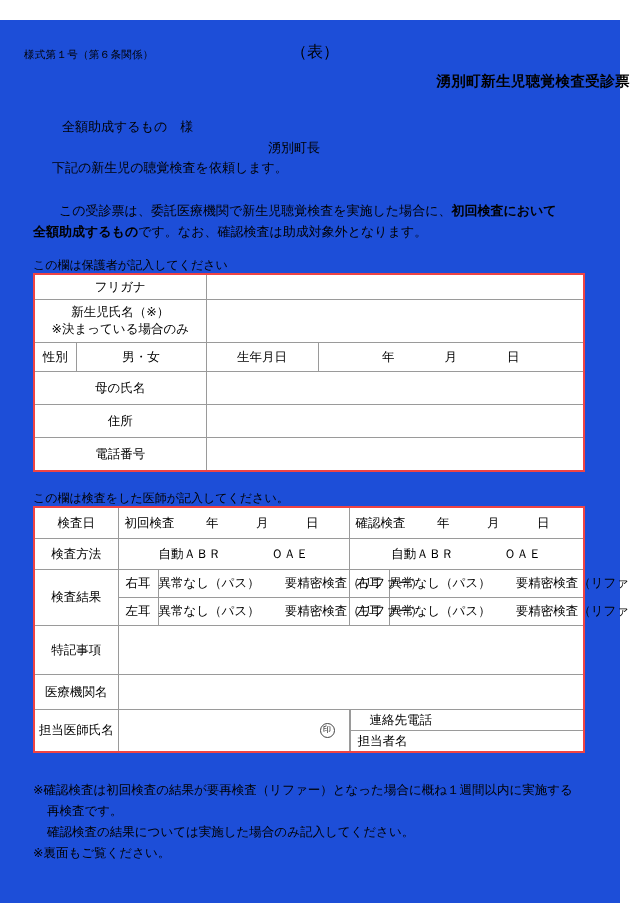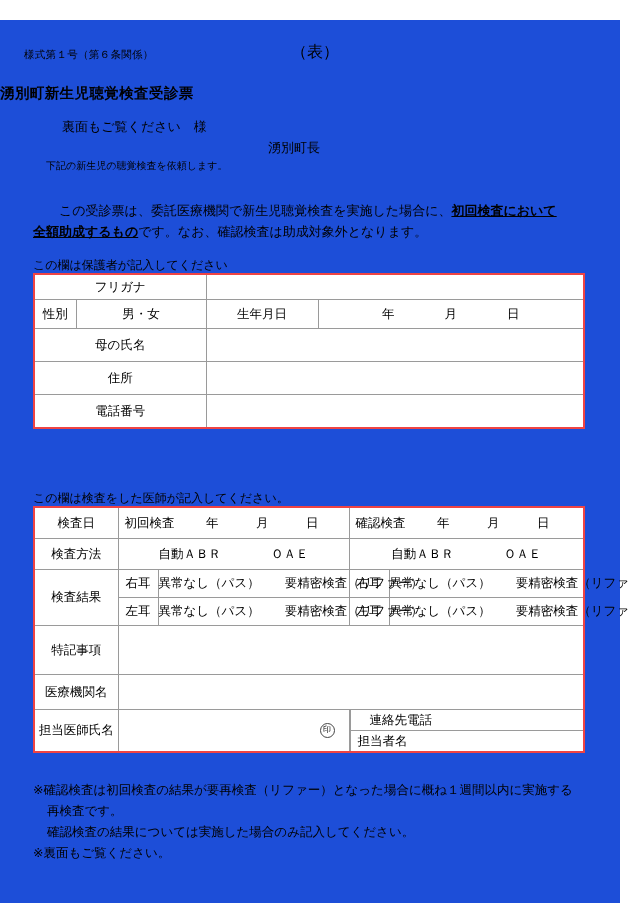--- a/index.html
+++ b/index.html
@@ -36,23 +36,23 @@
   }
   .omote {
     position: absolute;
     left: 0; top: 22px;
     width: 630px;
     text-align: center;
     font-size: 16px;
   }
   .doc-title {
     position: absolute;
-    left: 0; top: 64px;
+    left: 0; top: 52px;
     width: 630px;
-    text-align: left;
+    text-align: right;
     font-size: 14.5px;
     font-weight: bold;
     letter-spacing: 0.4px;
     font-family: "Liberation Sans", "DejaVu Sans", sans-serif;
   }
 
   .addressee {
     position: absolute;
     left: 62px;
     top: 98px;
@@ -63,37 +63,37 @@
   .issuer {
     position: absolute;
     left: 0; top: 119px;
     width: 588px;
     text-align: center;
     font-size: 13px;
     font-family: "Liberation Sans", "DejaVu Sans", sans-serif;
   }
   .request-line {
     position: absolute;
-    left: 46px;
+    left: 52px;
     top: 139px;
-    font-size: 10px;
+    font-size: 13px;
     font-family: "Liberation Sans", "DejaVu Sans", sans-serif;
   }
 
   .notice {
     position: absolute;
     left: 33px;
     top: 180px;
     width: 550px;
     font-size: 13px;
     line-height: 21px;
     font-family: "Liberation Sans", "DejaVu Sans", sans-serif;
   }
   .notice .ind { padding-left: 26px; }
-  .ub { text-decoration: underline; font-weight: bold; }
+  .ub { font-weight: bold; }
 
   
   .cap {
     position: absolute;
     left: 33px;
     font-size: 12px;
     font-family: "Liberation Sans", "DejaVu Sans", sans-serif;
   }
   .cap-guardian { top: 237px; }
   .cap-doctor   { top: 470px; }
@@ -170,40 +170,47 @@
 </style>
 </head>
 <body>
 
 <div class="page">
 
   <div class="form-no">様式第１号（第６条関係）</div>
   <div class="omote">（表）</div>
   <div class="doc-title">湧別町新生児聴覚検査受診票</div>
 
-  <div class="addressee">裏面もご覧ください　様</div>
+  <div class="addressee">全額助成するもの　様</div>
   <div class="issuer">湧別町長</div>
   <div class="request-line">下記の新生児の聴覚検査を依頼します。</div>
 
   <div class="notice">
     <span class="ind">この受診票は、委託医療機関で新生児聴覚検査を実施した場合に、</span><span class="ub">初回検査において</span><br><span class="ub">全額助成するもの</span><span>です。なお、確認検査は助成対象外となります。</span>
   </div>
 
   <div class="cap cap-guardian">この欄は保護者が記入してください</div>
 
   <table class="frm" id="table-guardian">
     <colgroup>
       <col style="width:42px">
       <col style="width:130px">
       <col style="width:112px">
       <col style="width:266px">
     </colgroup>
     <tbody>
       <tr>
         <td colspan="2" style="height:24px" class="lbl">フリガナ</td>
+        <td colspan="2" class="blank"></td>
+      </tr>
+      <tr>
+        <td colspan="2" style="height:42px" class="two-line">
+          <span>新生児氏名（※）</span><br>
+          <span>※決まっている場合のみ</span>
+        </td>
         <td colspan="2" class="blank"></td>
       </tr>
       <tr>
         <td style="height:28px" class="lbl">性別</td>
         <td class="lbl">男・女</td>
         <td class="lbl">生年月日</td>
         <td class="lbl spaced-date">年　　　　月　　　　日</td>
       </tr>
       <tr>
         <td colspan="2" style="height:32px" class="lbl">母の氏名</td>

